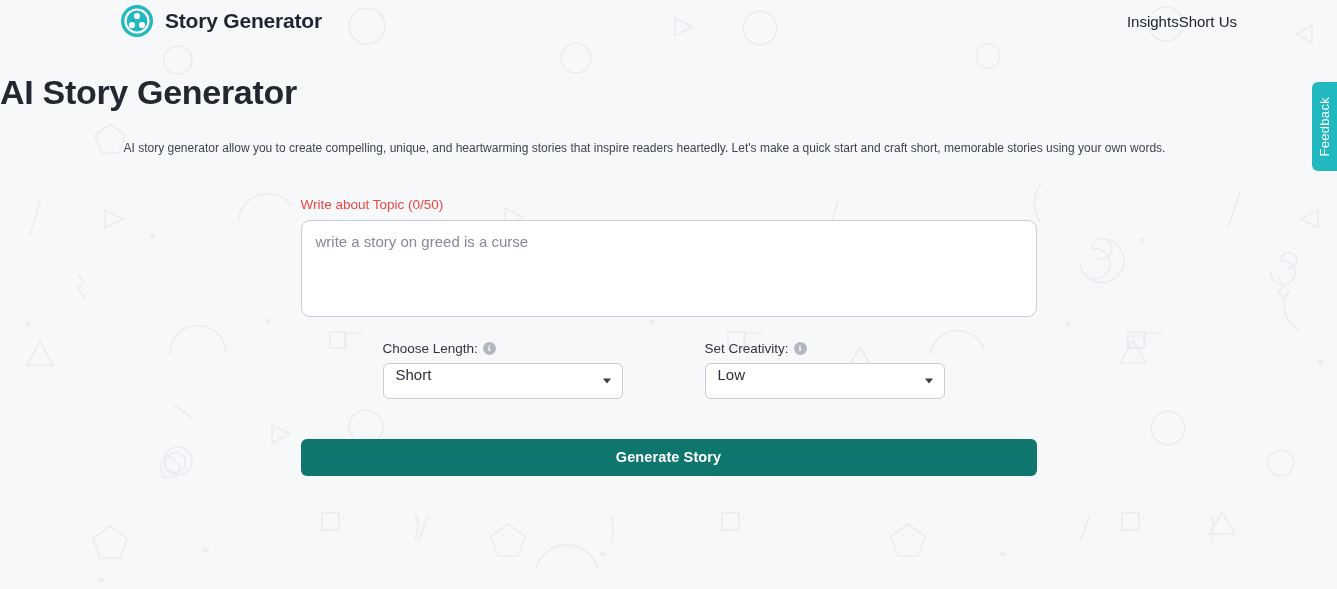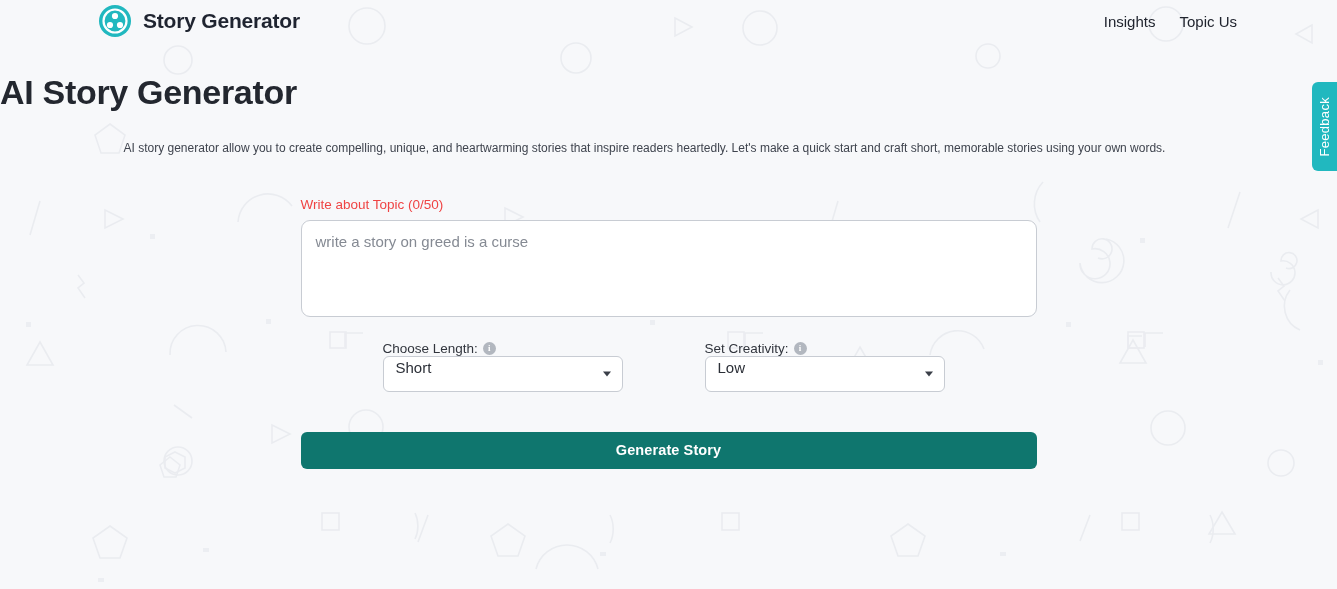--- a/index.html
+++ b/index.html
@@ -34,20 +34,21 @@
     height: 589px;
   }
 
   
   .site-header {
     height: 42px;
     display: flex;
     align-items: center;
     justify-content: space-between;
     padding: 0 100px 0 98px;
+    margin-left: 22px;
   }
 
   .brand {
     display: flex;
     align-items: center;
     gap: 11px;
     text-decoration: none;
   }
 
   .brand-logo {
@@ -61,21 +62,20 @@
     font-size: 21px;
     font-weight: bold;
     color: #1f2430;
     letter-spacing: -0.2px;
     white-space: nowrap;
   }
 
   .main-nav {
     display: flex;
     align-items: center;
-    gap: 24px;
     padding-left: 36px;
   }
 
   .nav-link {
     font-size: 15px;
     color: #20242e;
     text-decoration: none;
     white-space: nowrap;
   }
 
@@ -139,20 +139,21 @@
   }
 
   .control {
     display: flex;
     flex-direction: column;
   }
 
   .control-label {
     font-size: 13.5px;
     color: #31353d;
+    margin-bottom: 7px;
     display: flex;
     align-items: center;
     gap: 5px;
     white-space: nowrap;
   }
 
   .info-icon {
     width: 13px;
     height: 13px;
     border-radius: 50%;
@@ -345,21 +346,21 @@
         <circle cx="17" cy="17" r="11.5" fill="none" stroke="#ffffff" stroke-width="2.2"></circle>
         <circle cx="17" cy="12" r="3.1" fill="#ffffff"></circle>
         <circle cx="12" cy="21" r="3.1" fill="#ffffff"></circle>
         <circle cx="22" cy="21" r="3.1" fill="#ffffff"></circle>
       </svg>
       <span class="brand-name">Story Generator</span>
     </a>
 
     <nav class="main-nav">
       <a class="nav-link" href="#">Insights</a>
-      <a class="nav-link" href="#">Topic Us</a>
+      <a class="nav-link" href="#">Short Us</a>
     </nav>
 
   </header>
 
   <section class="hero">
     <h1 class="hero-title">AI Story Generator</h1>
     <p class="hero-sub">AI story generator allow you to create compelling, unique, and heartwarming stories that inspire readers heartedly. Let's make a quick start and craft short, memorable stories using your own words.</p>
   </section>
 
   <section class="form-wrap">

